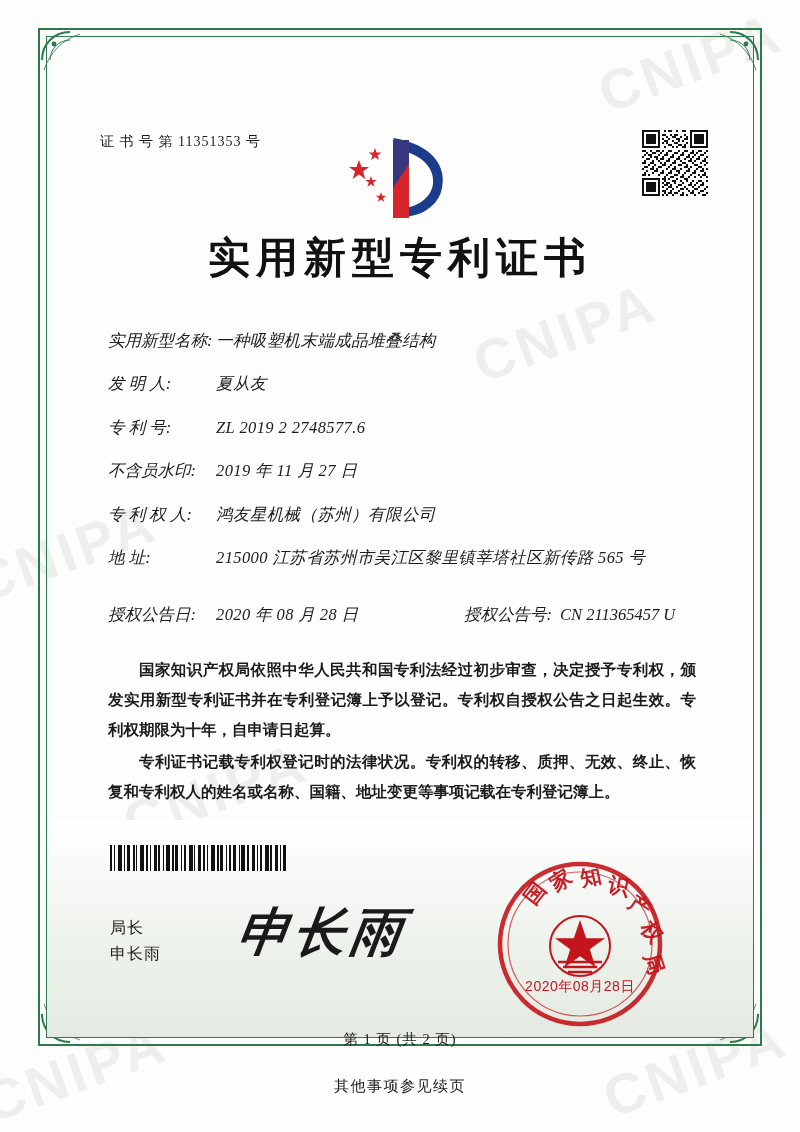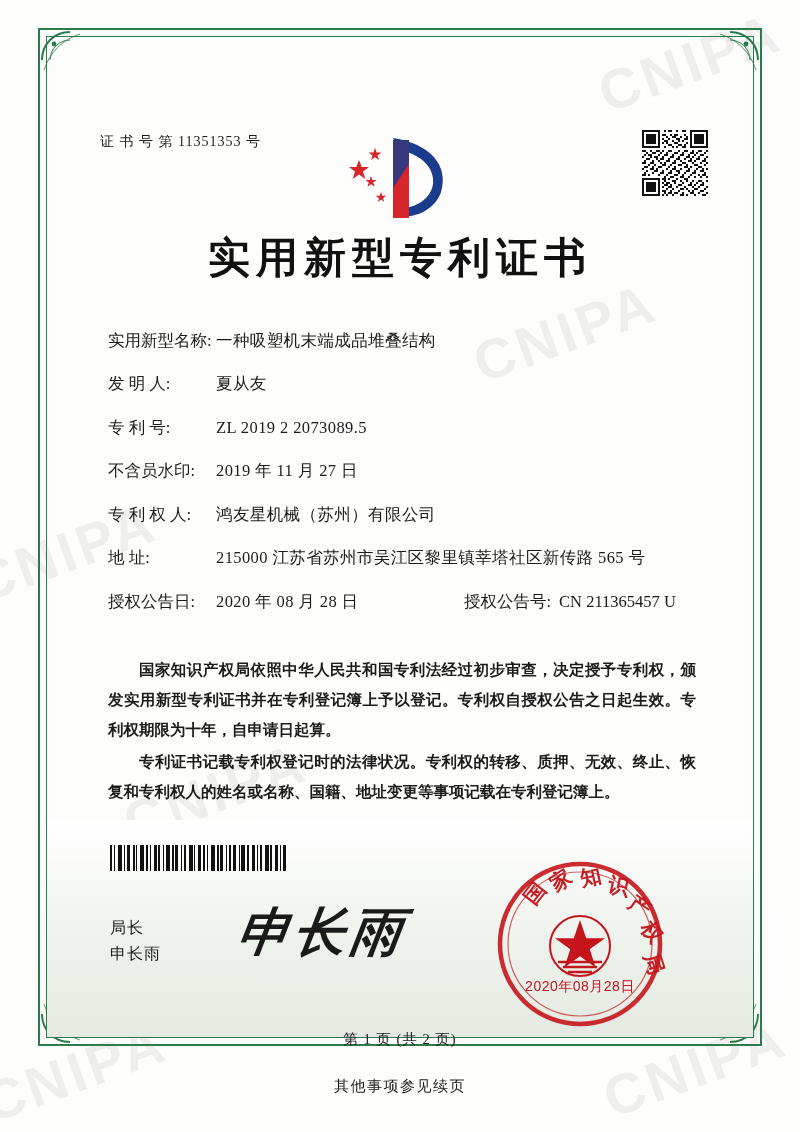--- a/index.html
+++ b/index.html
@@ -108,32 +108,33 @@
     position: absolute;
     left: 108px; top: 330px;
     width: 590px;
   }
   .field-row {
     display: flex;
     align-items: baseline;
     margin-bottom: 22px;
     font-size: 16.5px;
     line-height: 1.3;
+    font-style: italic;
   }
   .field-label {
     width: 108px;
     flex: 0 0 108px;
     letter-spacing: 0px;
     white-space: nowrap;
   }
   .field-value {
     flex: 1;
     letter-spacing: 0.4px;
   }
-  .field-row.split .field-value { flex: 0 0 auto; width: 220px; }
+  .field-row.split .field-value { flex: 0 0 auto; width: 220px; margin-top: 13px; }
   .field-label2 {
     flex: 0 0 auto;
     margin-left: 28px;
     white-space: nowrap;
   }
   .field-value2 {
     margin-left: 8px;
     white-space: nowrap;
   }
 
@@ -514,21 +515,21 @@
     <div class="field-row">
       <div class="field-label">实用新型名称:</div>
       <div class="field-value">一种吸塑机末端成品堆叠结构</div>
     </div>
     <div class="field-row">
       <div class="field-label">发 明 人:</div>
       <div class="field-value">夏从友</div>
     </div>
     <div class="field-row">
       <div class="field-label">专 利 号:</div>
-      <div class="field-value">ZL 2019 2 2073089.5</div>
+      <div class="field-value">ZL 2019 2 2748577.6</div>
     </div>
     <div class="field-row">
       <div class="field-label">不含员水印:</div>
       <div class="field-value">2019 年 11 月 27 日</div>
     </div>
     <div class="field-row">
       <div class="field-label">专 利 权 人:</div>
       <div class="field-value">鸿友星机械（苏州）有限公司</div>
     </div>
     <div class="field-row">

